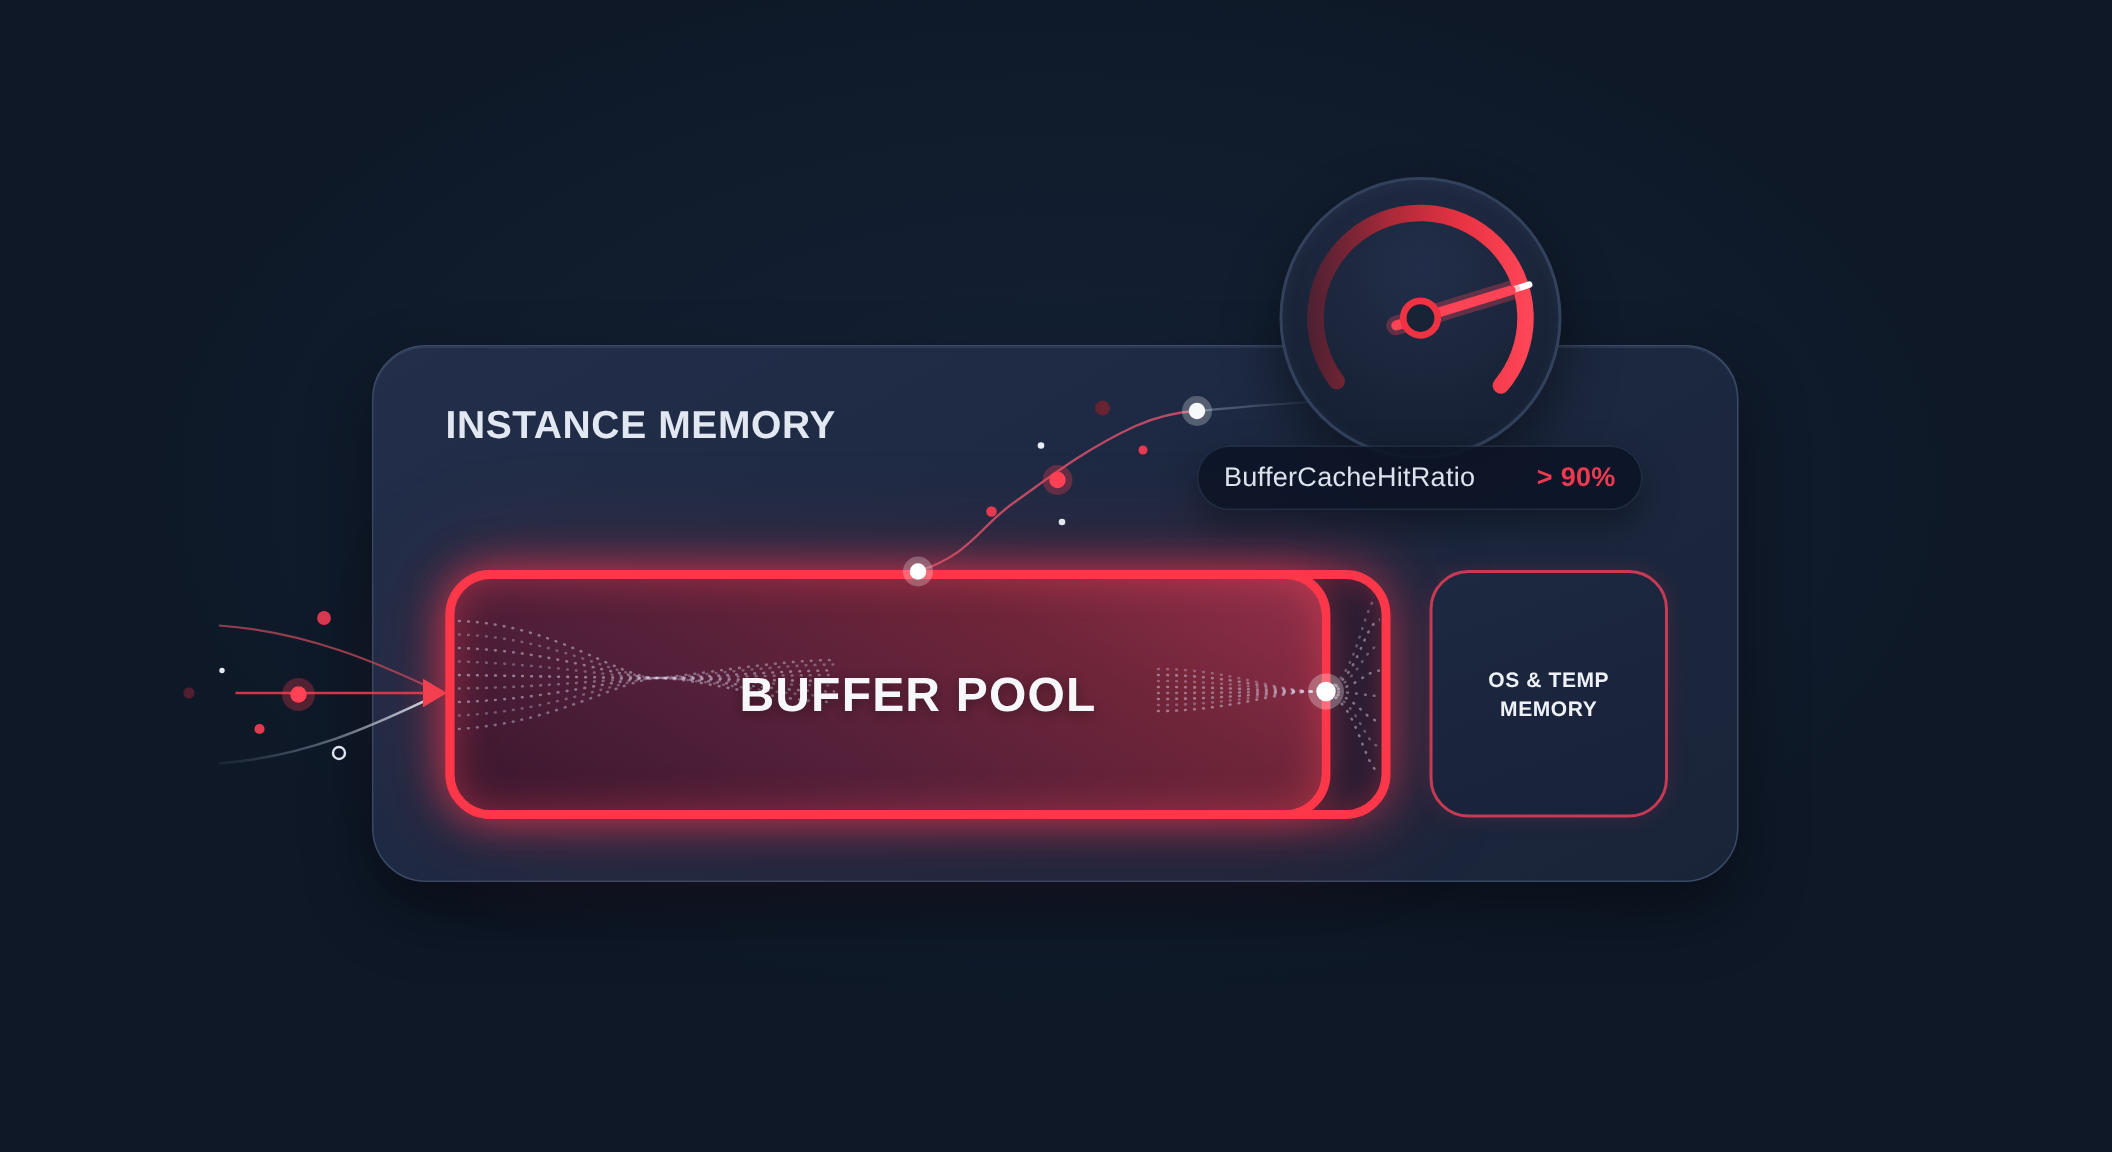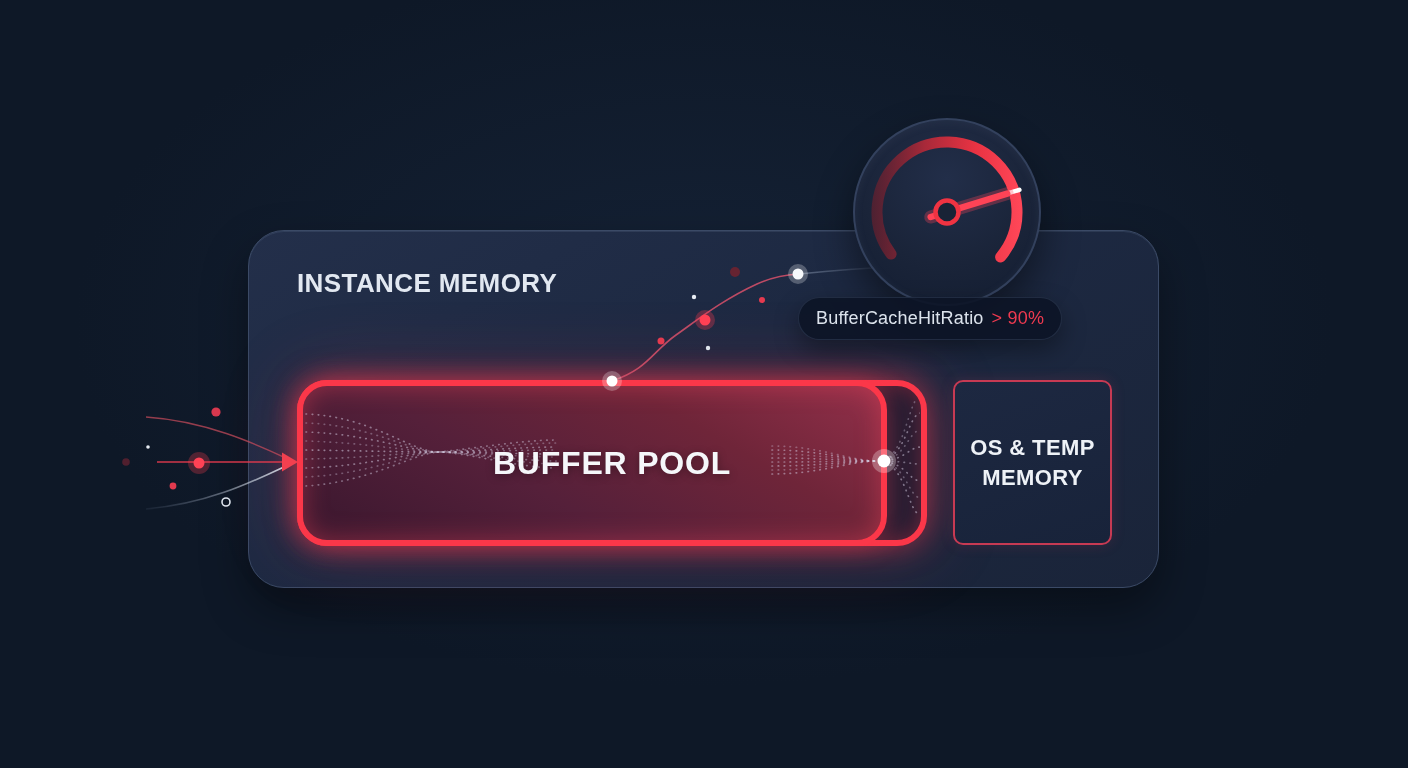--- a/index.html
+++ b/index.html
@@ -37,25 +37,25 @@
   }
   .bp-label{
     position:absolute;left:297px;top:380px;width:630px;height:166px;
     display:flex;align-items:center;justify-content:center;
     font-size:32px;font-weight:700;letter-spacing:.8px;color:#f5f7fa;
     text-shadow:0 2px 8px rgba(0,0,0,.35);z-index:4;
   }
   
   .os-box{
     position:absolute;left:953px;top:380px;width:159px;height:165px;box-sizing:border-box;
-    border:2px solid #c73a53;border-radius:10px;
+    border:2px solid #c73a53;border-radius:26px;
     background:linear-gradient(160deg,#1d2841,#18233a);
     box-shadow:0 0 14px rgba(200,58,83,.18);
     display:flex;flex-direction:column;align-items:center;justify-content:center;
-    color:#eef2f7;font-size:22px;font-weight:700;letter-spacing:.4px;line-height:1.32;
+    color:#eef2f7;font-size:14px;font-weight:700;letter-spacing:.4px;line-height:1.32;
     text-align:center;z-index:2;
   }
   
   .gauge{
     position:absolute;left:853px;top:118px;width:188px;height:188px;box-sizing:border-box;
     border-radius:50%;
     background:radial-gradient(circle at 50% 32%, #222e49 0%, #1a2439 55%, #131d31 100%);
     border:2px solid #33415d;
     box-shadow:0 18px 38px rgba(0,0,0,.45), inset 0 2px 10px rgba(150,170,205,.08);
     z-index:5;
@@ -64,21 +64,21 @@
   
   .badge{
     position:absolute;left:798px;top:297px;height:43px;box-sizing:border-box;
     padding:0 17px;border-radius:22px;
     background:rgba(12,20,38,.9);border:1px solid rgba(90,110,145,.25);
     display:inline-flex;align-items:center;gap:8px;
     font-size:18px;color:#dce3ec;letter-spacing:.2px;
     box-shadow:0 10px 24px rgba(0,0,0,.35);
     z-index:6;white-space:nowrap;
   }
-  .badge .red{color:#ee3a50;font-weight:400;}
+  .badge .red{color:#ee3a50;font-weight:700;margin-left:33px;}
   
   .decor{position:absolute;left:0;top:0;z-index:3;pointer-events:none;}
 </style>
 </head>
 <body>
 
 <div class="stage">
 
   <section class="panel"></section>
   <h1 class="panel-title">INSTANCE MEMORY</h1>

